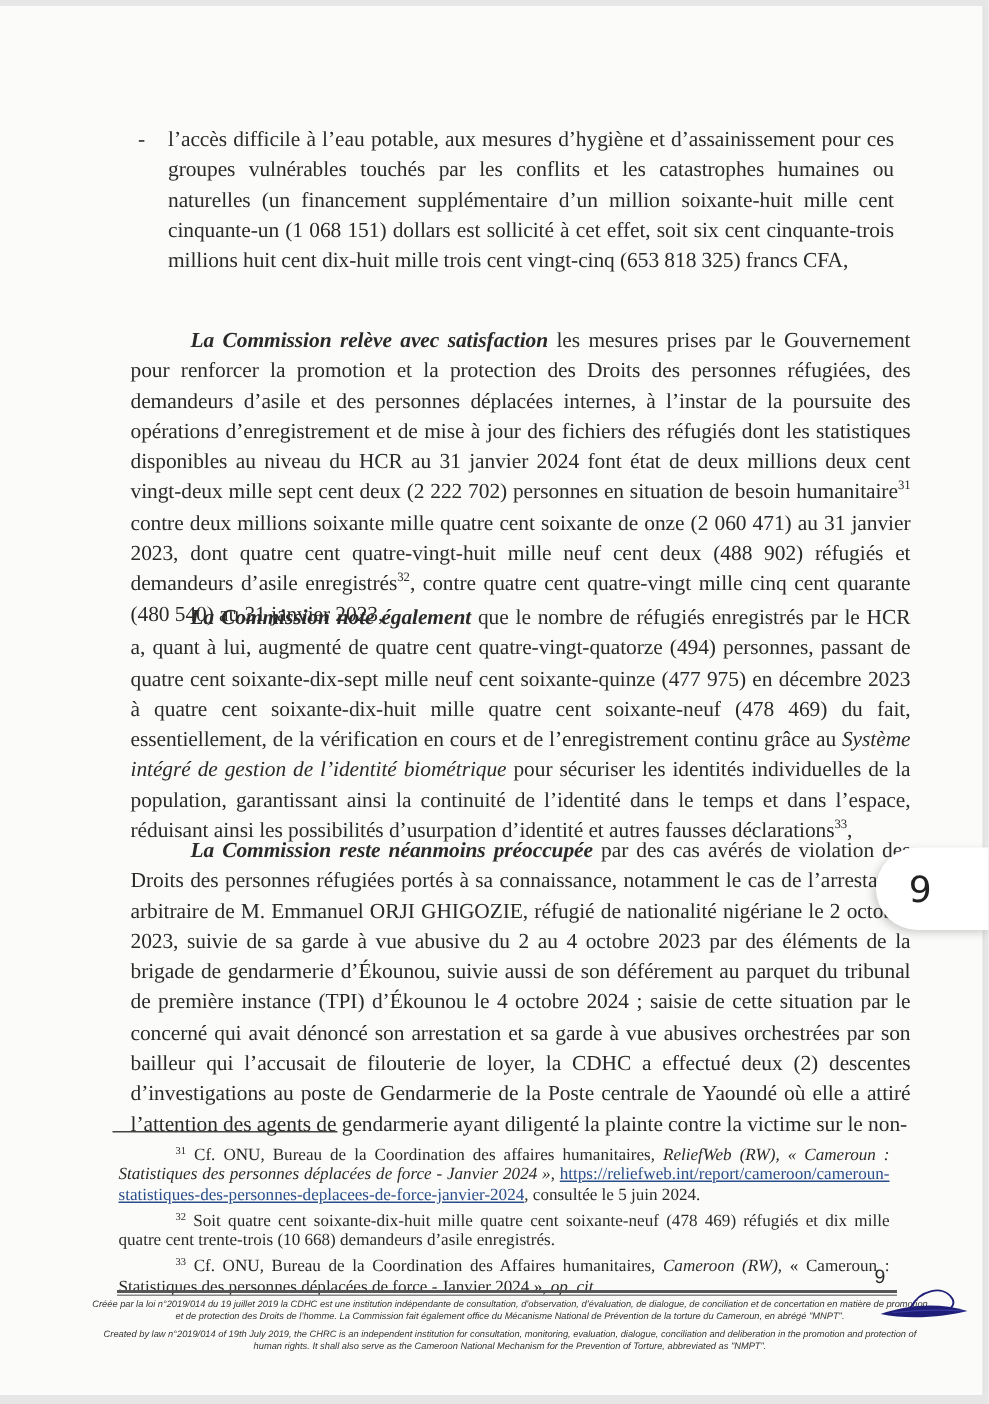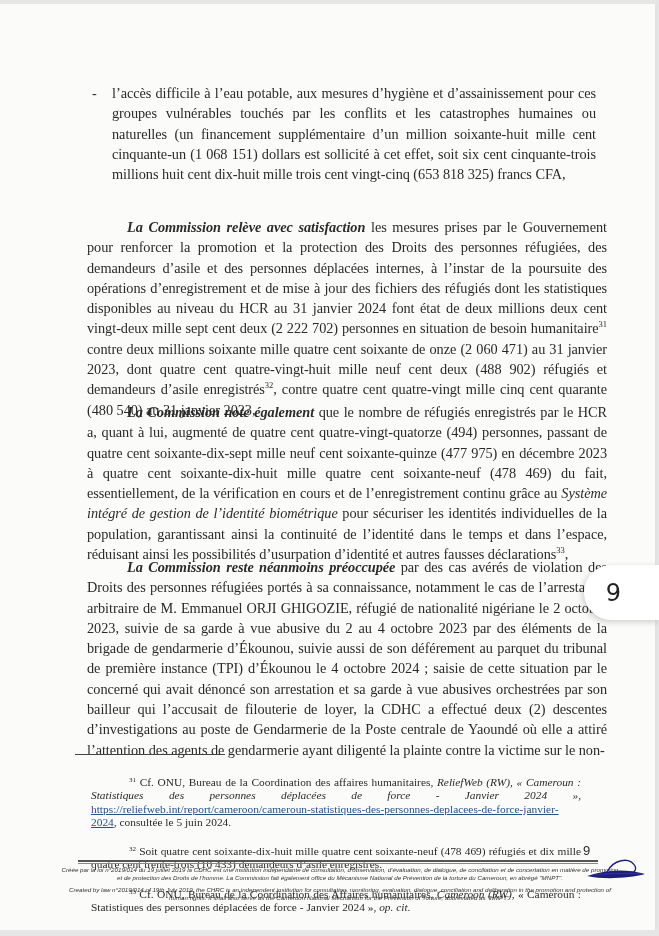--- a/index.html
+++ b/index.html
@@ -63,21 +63,21 @@
     }
     .footnotes {
       position: absolute;
       left: 75px;
       top: 756px;
       width: 522px;
       font-size: 11.4px;
       line-height: 13.3px;
       text-align: justify;
     }
-    .footnotes p { margin: 16px; text-indent: 38px; }
+    .footnotes p { margin: 4px; text-indent: 38px; }
     .footnotes sup { font-size: 7px; vertical-align: 4px; }
     .fn-link { color: #2a4f8a; text-decoration: underline; }
 
     .page-num {
       position: absolute;
       left: 583px;
       top: 839px;
       font-size: 13px;
       font-family: "Liberation Sans", sans-serif;
     }
@@ -149,21 +149,21 @@
   <p class="body-text para p1"><span class="bi">La Commission relève avec satisfaction</span><span> les mesures prises par le Gouvernement pour renforcer la promotion et la protection des Droits des personnes réfugiées, des demandeurs d’asile et des personnes déplacées internes, à l’instar de la poursuite des opérations d’enregistrement et de mise à jour des fichiers des réfugiés dont les statistiques disponibles au niveau du HCR au 31 janvier 2024 font état de deux millions deux cent vingt-deux mille sept cent deux (2 222 702) personnes en situation de besoin humanitaire</span><sup>31</sup><span> contre deux millions soixante mille quatre cent soixante de onze (2 060 471) au 31 janvier 2023, dont quatre cent quatre-vingt-huit mille neuf cent deux (488 902) réfugiés et demandeurs d’asile enregistrés</span><sup>32</sup><span>, contre quatre cent quatre-vingt mille cinq cent quarante (480 540) au 31 janvier 2023,</span></p>
 
   <p class="body-text para p2"><span class="bi">La Commission note également</span><span> que le nombre de réfugiés enregistrés par le HCR a, quant à lui, augmenté de quatre cent quatre-vingt-quatorze (494) personnes, passant de quatre cent soixante-dix-sept mille neuf cent soixante-quinze (477 975) en décembre 2023 à quatre cent soixante-dix-huit mille quatre cent soixante-neuf (478 469) du fait, essentiellement, de la vérification en cours et de l’enregistrement continu grâce au </span><span class="it">Système intégré de gestion de l’identité biométrique</span><span> pour sécuriser les identités individuelles de la population, garantissant ainsi la continuité de l’identité dans le temps et dans l’espace, réduisant ainsi les possibilités d’usurpation d’identité et autres fausses déclarations</span><sup>33</sup><span>,</span></p>
 
   <p class="body-text para p3"><span class="bi">La Commission reste néanmoins préoccupée</span><span> par des cas avérés de violation des Droits des personnes réfugiées portés à sa connaissance, notamment le cas de l’arrestation arbitraire de M. Emmanuel ORJI GHIGOZIE, réfugié de nationalité nigériane le 2 octobre 2023, suivie de sa garde à vue abusive du 2 au 4 octobre 2023 par des éléments de la brigade de gendarmerie d’Ékounou, suivie aussi de son déférement au parquet du tribunal de première instance (TPI) d’Ékounou le 4 octobre 2024 ; saisie de cette situation par le concerné qui avait dénoncé son arrestation et sa garde à vue abusives orchestrées par son bailleur qui l’accusait de filouterie de loyer, la CDHC a effectué deux (2) descentes d’investigations au poste de Gendarmerie de la Poste centrale de Yaoundé où elle a attiré l’attention des agents de gendarmerie ayant diligenté la plainte contre la victime sur le non-</span></p>
 
   <div class="fn-rule"></div>
 
   <div class="footnotes">
     <p><sup>31</sup><span> Cf. ONU, Bureau de la Coordination des affaires humanitaires, </span><span class="it">ReliefWeb (RW), « Cameroun : Statistiques des personnes déplacées de force - Janvier 2024 »</span><span>, </span><span class="fn-link">https://reliefweb.int/report/cameroon/cameroun-statistiques-des-personnes-deplacees-de-force-janvier-2024</span><span>, consultée le 5 juin 2024.</span></p>
-    <p><sup>32</sup><span> Soit quatre cent soixante-dix-huit mille quatre cent soixante-neuf (478 469) réfugiés et dix mille quatre cent trente-trois (10 433) demandeurs d’asile enregistrés.</span></p>
+    <p><sup>32</sup><span> Soit quatre cent soixante-dix-huit mille quatre cent soixante-neuf (478 469) réfugiés et dix mille quatre cent trente-trois (10 668) demandeurs d’asile enregistrés.</span></p>
     <p><sup>33</sup><span> Cf. ONU, Bureau de la Coordination des Affaires humanitaires, </span><span class="it">Cameroon (RW)</span><span>, « Cameroun : Statistiques des personnes déplacées de force - Janvier 2024 », </span><span class="it">op. cit.</span></p>
   </div>
 
   <div class="page-num">9</div>
 
   <div class="foot-rule"></div>
   <div class="foot-rule2"></div>
 
   <div class="legal legal-fr">Créée par la loi n°2019/014 du 19 juillet 2019 la CDHC est une institution indépendante de consultation, d’observation, d’évaluation, de dialogue, de conciliation et de concertation en matière de promotion et de protection des Droits de l’homme. La Commission fait également office du Mécanisme National de Prévention de la torture du Cameroun, en abrégé "MNPT".</div>
   <div class="legal legal-en">Created by law n°2019/014 of 19th July 2019, the CHRC is an independent institution for consultation, monitoring, evaluation, dialogue, conciliation and deliberation in the promotion and protection of human rights. It shall also serve as the Cameroon National Mechanism for the Prevention of Torture, abbreviated as "NMPT".</div>

